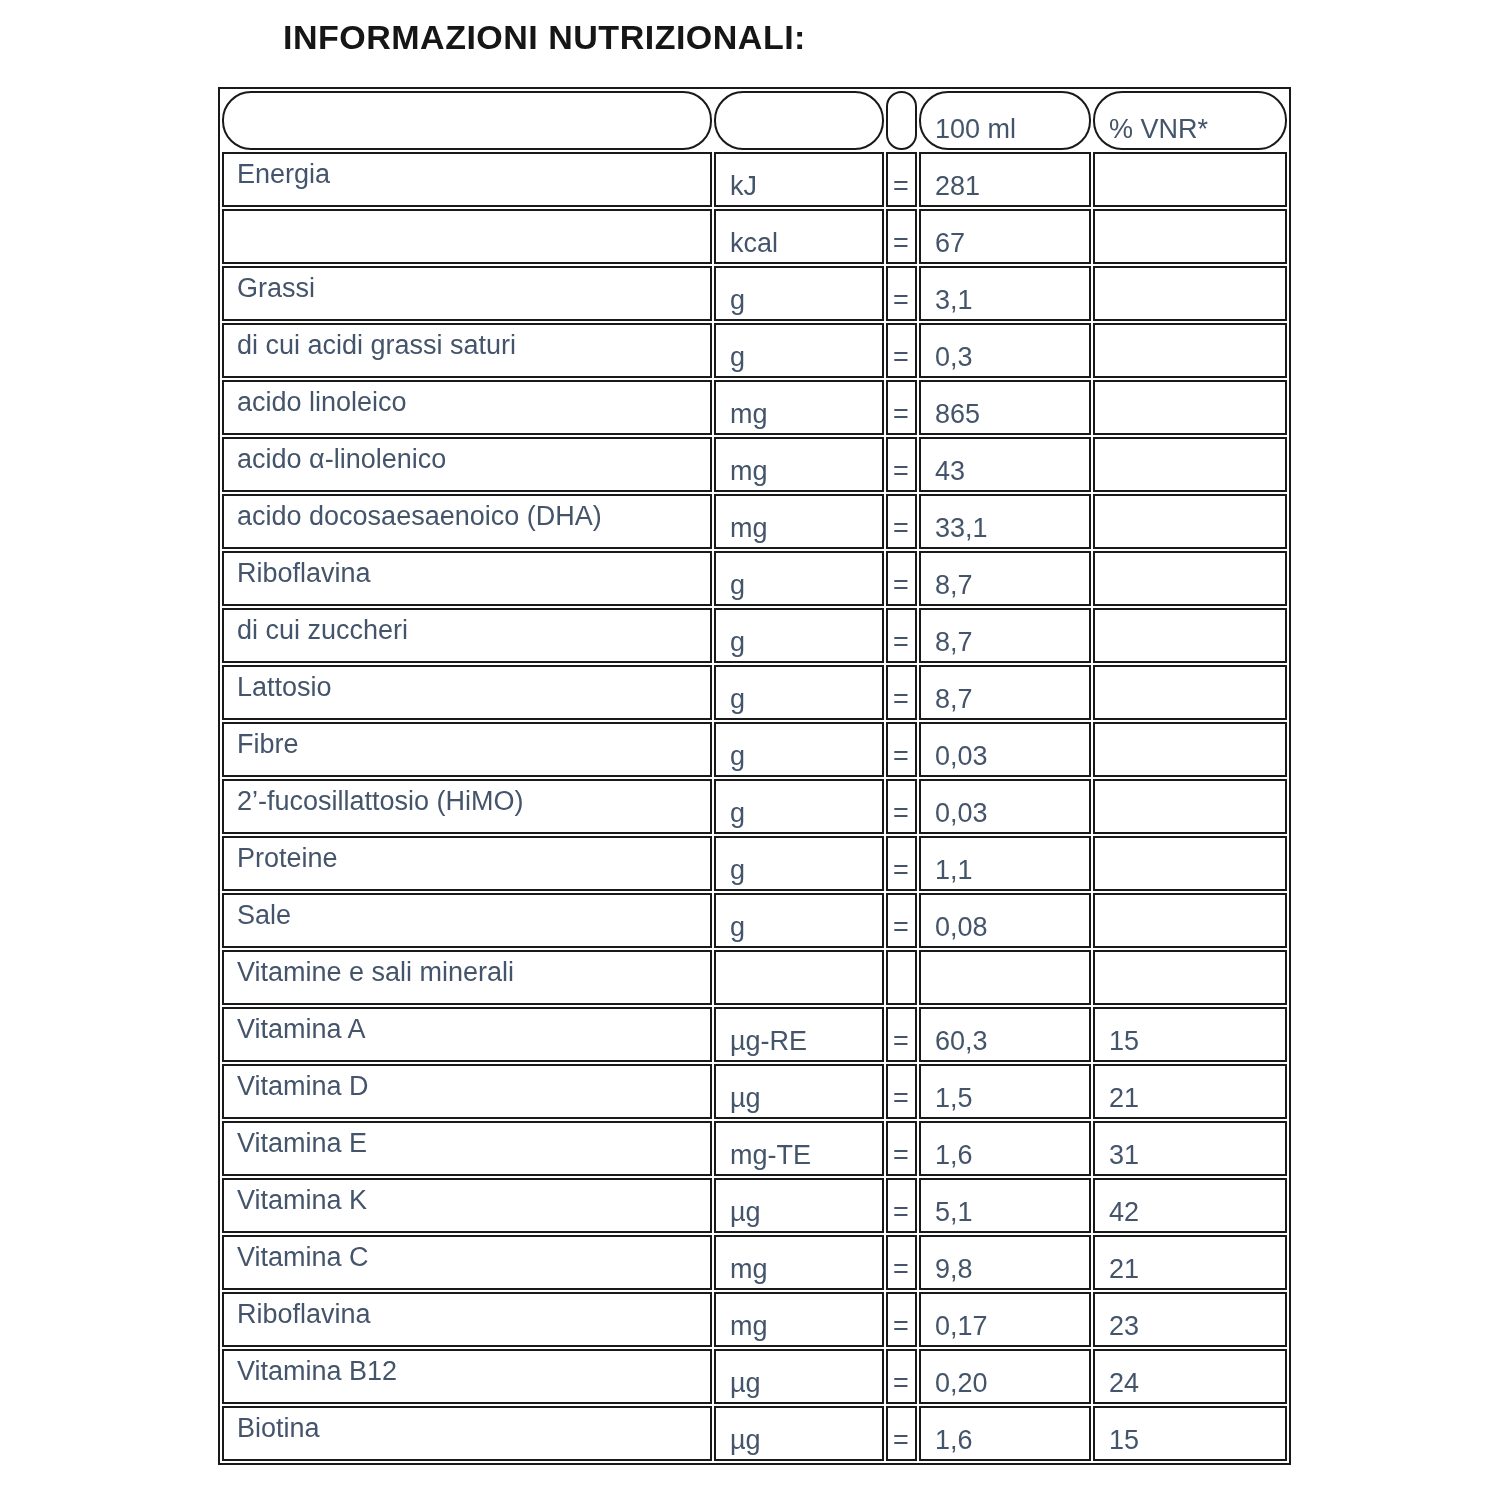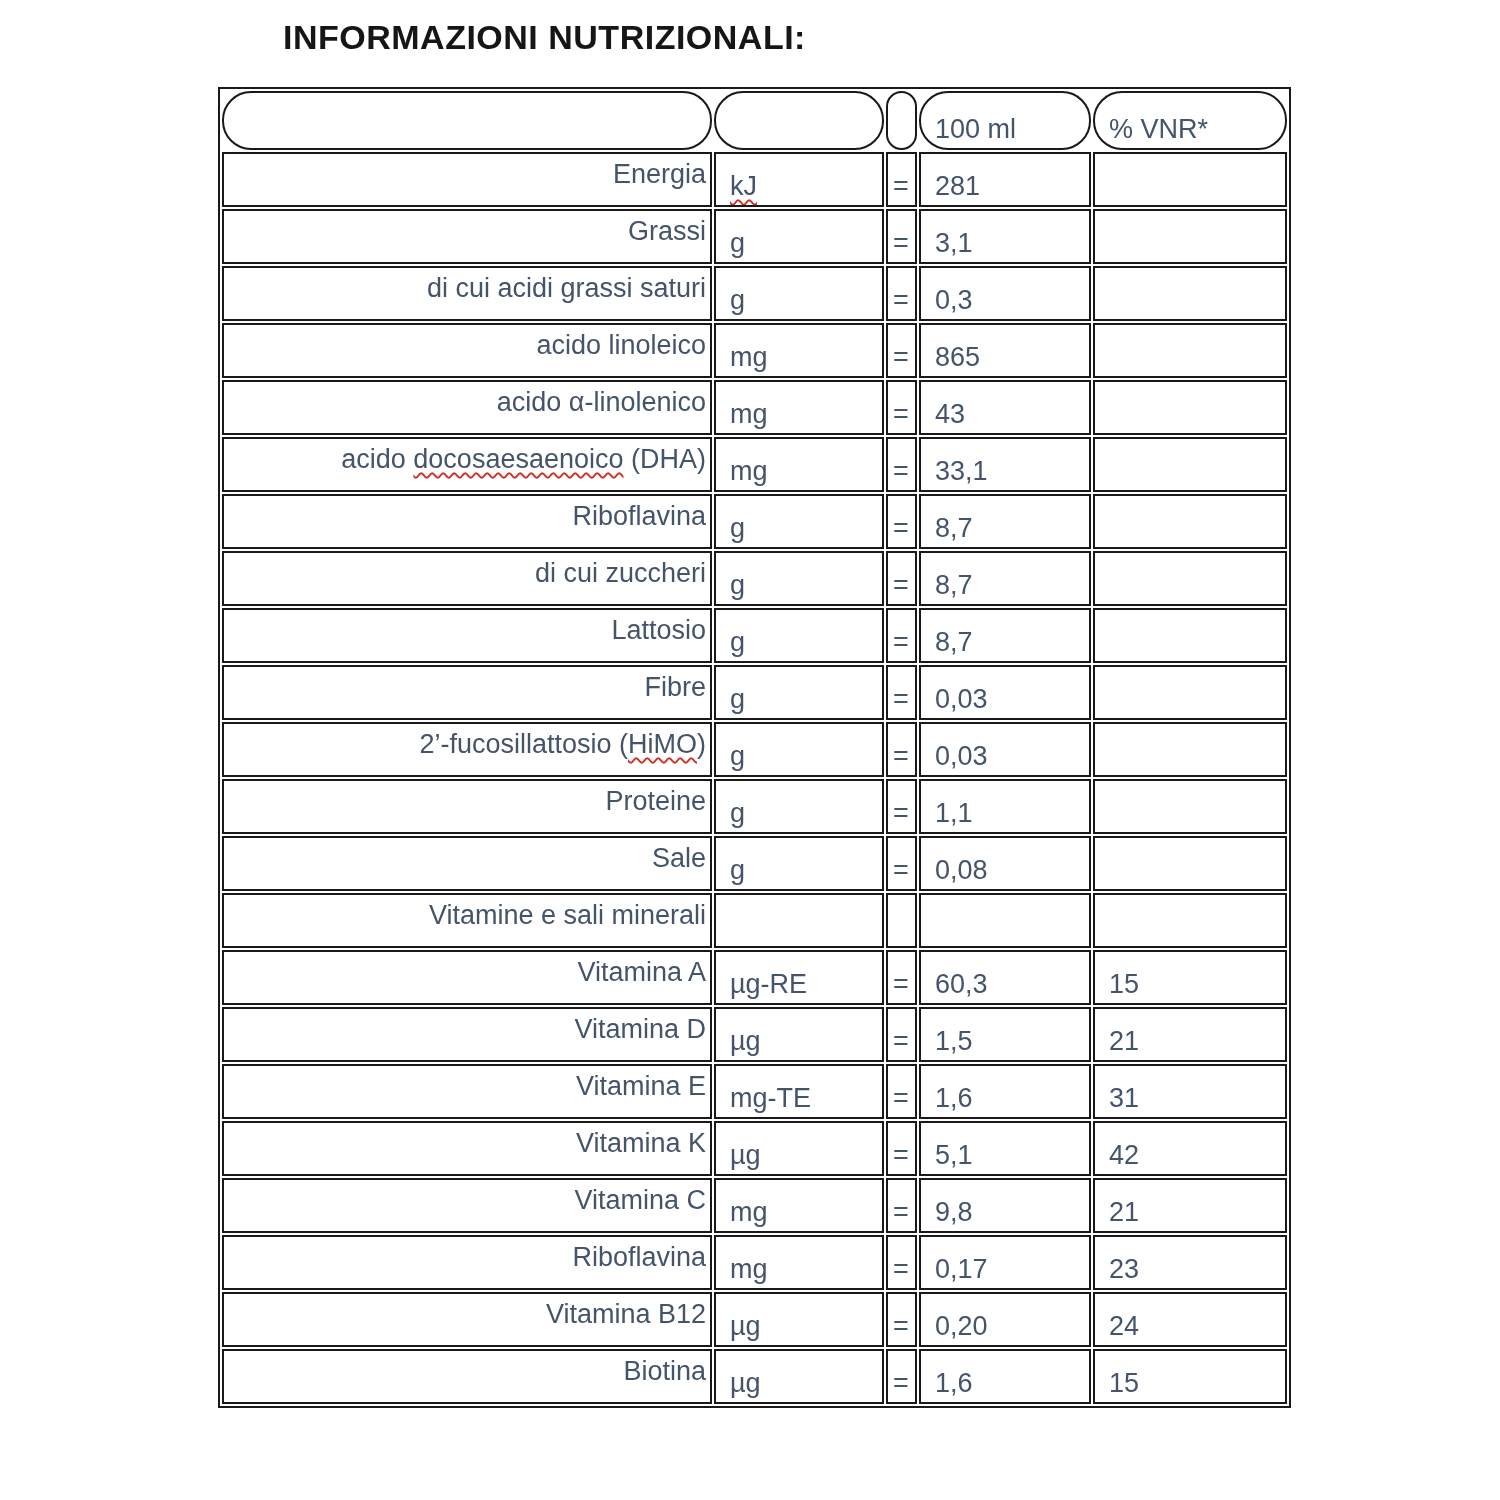--- a/index.html
+++ b/index.html
@@ -40,39 +40,37 @@
     font-size: 27px;
     line-height: 1.05;
     overflow: hidden;
     white-space: nowrap;
     background: #ffffff;
   }
   td.c-name {
     vertical-align: top;
     padding: 6px 4px 0 13px;
     height: 45px;
-    text-align: right;
   }
   td.c-unit, td.c-eq, td.c-amount, td.c-vnr {
     vertical-align: bottom;
     padding: 0 2px 5px 14px;
     height: 45px;
   }
   td.c-eq {
     padding-left: 5px;
     padding-right: 2px;
     font-size: 25px;
   }
   tr.header-row td {
     height: 49px;
     vertical-align: bottom;
     border-radius: 29px;
   }
   .sq {
-    text-decoration: underline;
     text-decoration-style: wavy;
     text-decoration-color: #cf2e21;
     text-decoration-thickness: 2px;
     text-underline-offset: 4px;
     text-decoration-skip-ink: none;
   }
 </style>
 </head>
 <body>
 
@@ -95,20 +93,27 @@
       <td class="c-vnr">% VNR*</td>
     </tr>
   <tr>
     <td class="c-name"><span>Energia</span></td>
     <td class="c-unit"><span class="sq">kJ</span></td>
     <td class="c-eq">=</td>
     <td class="c-amount">281</td>
     <td class="c-vnr"></td>
   </tr>
       <tr>
+    <td class="c-name"></td>
+    <td class="c-unit"><span>kcal</span></td>
+    <td class="c-eq">=</td>
+    <td class="c-amount">67</td>
+    <td class="c-vnr"></td>
+  </tr>
+      <tr>
     <td class="c-name"><span>Grassi</span></td>
     <td class="c-unit"><span>g</span></td>
     <td class="c-eq">=</td>
     <td class="c-amount">3,1</td>
     <td class="c-vnr"></td>
   </tr>
       <tr>
     <td class="c-name"><span>di cui acidi grassi saturi</span></td>
     <td class="c-unit"><span>g</span></td>
     <td class="c-eq">=</td>

